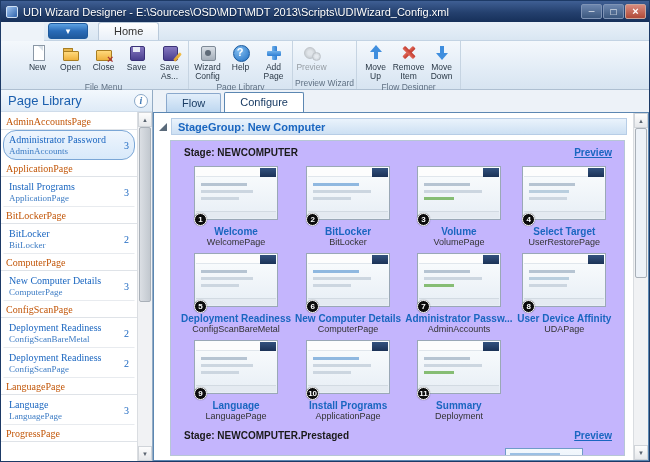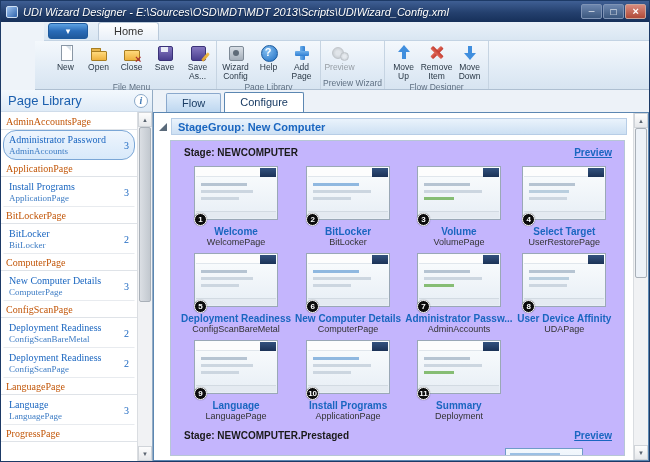--- a/index.html
+++ b/index.html
@@ -2,21 +2,21 @@
 <html><head>
 <meta charset="utf-8">
 <style>
   * { box-sizing: border-box; margin: 0; padding: 0; }
   html,body { width:650px; height:462px; overflow:hidden; }
   body { font-family:"Liberation Sans", sans-serif; background:#fff; }
   .window { width:650px; height:462px; display:flex; flex-direction:column; border:1px solid #1d3a66; background:#eef3f9; }
 
   
   .titlebar { height:21px; flex:0 0 21px; background:linear-gradient(#3f5f94 0%, #24406e 55%, #16305a 100%);
-    display:flex; align-items:center; padding:0 3px 0 5px; color:#fff;font-style:italic; }
+    display:flex; align-items:center; padding:0 3px 0 5px; color:#fff; }
   .win-icon { width:12px; height:12px; margin-right:5px; border-radius:2px;
     background:linear-gradient(135deg,#9fc3ef,#2f64ad); border:1px solid #cfe0f4; flex:0 0 12px; }
   .title-text { font-size:11px; white-space:nowrap; overflow:hidden; text-overflow:ellipsis; flex:1;
     text-shadow:0 1px 1px #0b1d3a; }
   .win-btns { display:flex; gap:1px; }
   .wbtn { width:21px; height:15px; border:1px solid #7e93b5; border-radius:2px;
     background:linear-gradient(#6c86ae,#3c587f); color:#fff; font-size:9px; line-height:13px; text-align:center; }
   .wbtn.close { background:linear-gradient(#d98b7e,#b04a38); border-color:#caa59b; }
   .wbtn-min::before { content:"─"; font-size:8px; }
   .wbtn-max::before { content:"□"; font-size:10px; }
@@ -28,21 +28,21 @@
   .app-btn { width:40px; height:16px; margin-bottom:1px; border-radius:3px; border:1px solid #1d5a9e;
     background:linear-gradient(#5da2e2,#2a6cb8 50%,#1f599c); color:#fff; font-size:8px; line-height:14px;
     text-align:center; }
   .app-btn::before { content:"▾"; font-size:9px; }
   .tab-home { margin-left:10px; padding:2px 15px 3px; font-size:11px; color:#333;
     background:linear-gradient(#fefefe,#e9f0f8); border:1px solid #b9c9da; border-bottom:none;
     border-radius:3px 3px 0 0; }
 
   
   .ribbon { height:49px; flex:0 0 49px; background:linear-gradient(#f4f8fc,#e2ecf6 60%,#d7e4f1);
-    border-bottom:1px solid #aebfd1; display:flex; align-items:stretch; padding:0 12px;margin-left:34px; }
+    border-bottom:1px solid #aebfd1; display:flex; align-items:stretch; padding:0 18px; }
   .rgroup { display:flex; flex-direction:column; border-right:1px solid #c6d4e2; padding:2px 2px 0; }
   .rbtns { flex:1; display:flex; align-items:flex-start; }
   .rbtn { width:33px; padding:1px 1px; display:flex; flex-direction:column; align-items:center; border-radius:2px; }
   .rbtn.disabled { opacity:.45; filter:grayscale(.7); }
   .rlbl { font-size:8.5px; line-height:1.08; text-align:center; color:#2a3846; margin-top:1px; }
   .rglabel { height:11px; font-size:8.5px; color:#5f7083; text-align:center; line-height:11px; }
 
   .ic { position:relative; width:18px; height:18px; display:block; }
   .ic-new-document::before { content:""; position:absolute; left:4px; top:1px; width:10px; height:14px; background:#fff; border:1px solid #8a97a5; }
   .ic-new-document::after { content:""; position:absolute; left:9px; top:2px; width:0; height:0; border-top:5px solid #d7e0e8; border-left:5px solid transparent; }

